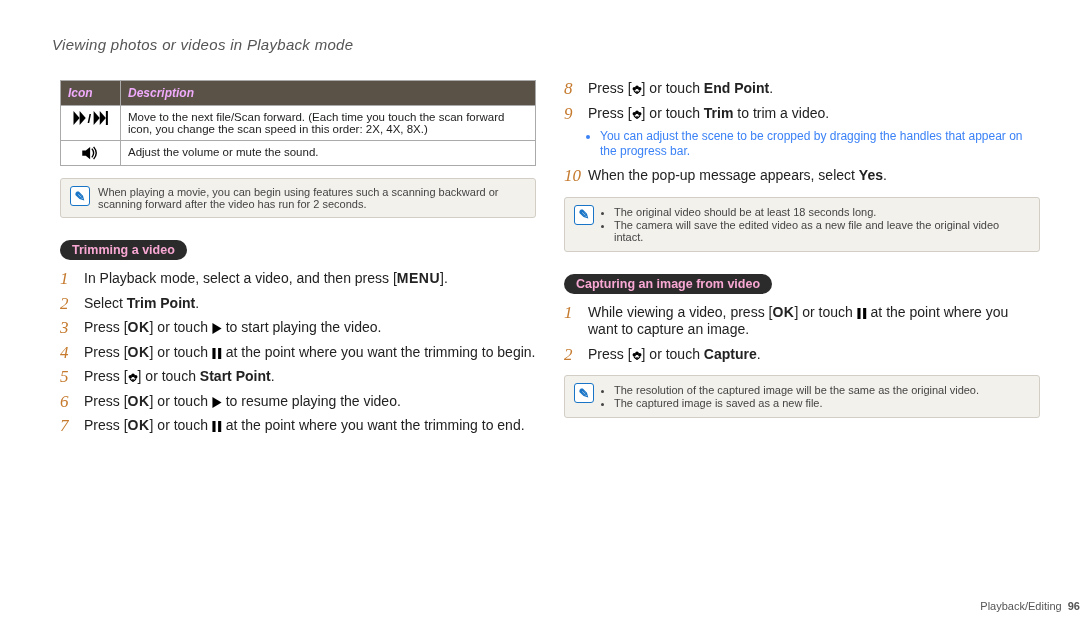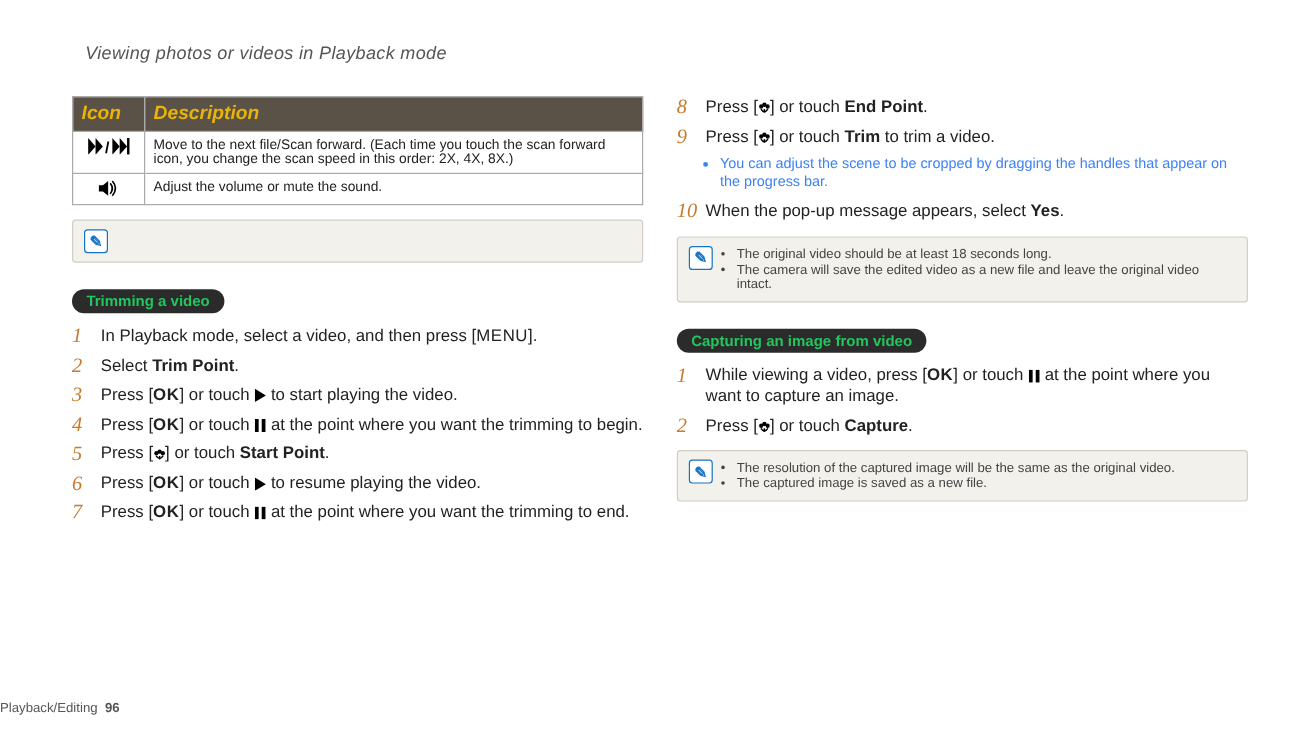--- a/index.html
+++ b/index.html
@@ -9,21 +9,21 @@
     font-family: "Segoe UI", "Helvetica Neue", Arial, sans-serif;
     font-size: 13px;
     color: #222;
     -webkit-font-smoothing: antialiased;
     position: relative;
     background: #fff;
   }
   .page-title {
     position: absolute;
     top: 36px;
-    left: 71px;
+    left: 52px;
     font-size: 15px;
     font-style: italic;
     color: #555;
     letter-spacing: 0.3px;
     font-weight: 400;
   }
   .columns {
     position: absolute;
     top: 80px;
     left: 60px;
@@ -40,24 +40,24 @@
     font-size: 11.5px;
   }
   table.icon-desc th, table.icon-desc td {
     border: 1px solid #aaa;
     padding: 5px 7px;
     text-align: left;
     vertical-align: top;
   }
   table.icon-desc th {
     background: #5a5247;
-    color: #eab308;
+    color: #f0abfc;
     font-weight: 700;
     font-style: italic;
-    font-size: 16px;
+    font-size: 12px;
   }
   table.icon-desc th:first-child { width: 45px; }
   .icon-cell { text-align: center !important; }
 
   
   .note {
     margin-top: 12px;
     display: flex;
     gap: 8px;
     border: 1px solid #d2cec6;
@@ -82,21 +82,21 @@
     background: #fff;
   }
   .note .body { flex: 1; }
   .note ul { margin: 0; padding-left: 12px; }
   .note ul li { margin: 1px 0; }
 
   
   .badge {
     display: inline-block;
     background: #2b2b2b;
-    color: #22c55e;
+    color: #f9a8d4;
     font-weight: 700;
     font-size: 12.5px;
     border-radius: 11px;
     padding: 3px 12px;
     margin-top: 22px;
     margin-bottom: 10px;
   }
 
   ol.steps {
     list-style: none;
@@ -134,29 +134,29 @@
   }
   ul.substep li { margin-bottom: 2px; line-height: 1.25; }
 
   b { font-weight: 700; }
 
   .ok-key {
     font-weight: 800;
     letter-spacing: 0.5px;
   }
   .menu-key {
-    font-weight: 400;
+    font-weight: 700;
     letter-spacing: 0.5px;
   }
 
   .footer {
     position: absolute;
-    bottom: 34px;
+    bottom: 18px;
     left: 0; right: 0;
-    text-align: left;
+    text-align: right;
     font-size: 11px;
     color: #555;
   }
   .footer b { font-weight: 700; }
 
   svg.ico { vertical-align: -2px; }
 </style>
 </head>
 <body>
 
@@ -220,20 +220,21 @@
                 <use href="#icon-volume"></use>
               </svg>
           </td>
           <td>Adjust the volume or mute the sound.</td>
         </tr>
       </tbody>
     </table>
 
     <div class="note">
       <div class="note-icon">✎</div>
+      <div class="body">When playing a movie, you can begin using features such a scanning backward or scanning forward after the video has run for 2 seconds.</div>
     </div>
 
     <div class="badge">Trimming a video</div>
 
     <ol class="steps" id="trim-steps">
         <li>In Playback mode, select a video, and then press [<span class="menu-key">MENU</span>].</li>
         <li>Select <b>Trim Point</b>.</li>
         <li>Press [<span class="ok-key">OK</span>] or touch <svg class="ico" width="10" height="11">
             <use href="#icon-play"></use>
           </svg> to start playing the video.</li>

